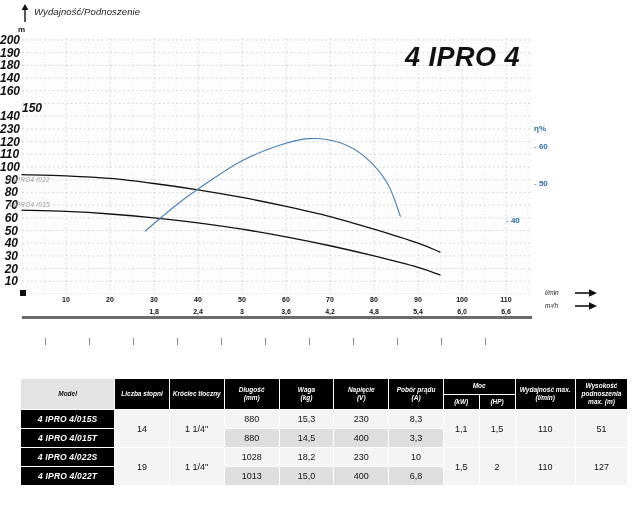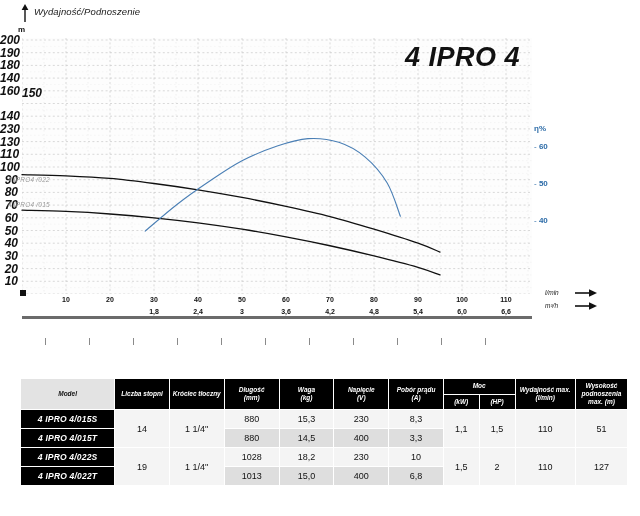--- a/index.html
+++ b/index.html
@@ -145,24 +145,24 @@
       <div class="ylab" style="left: 0px; width: 18px; text-align: right; top: 268.6px; position: absolute; right: auto; margin-right: 0px;">20</div>
       <div class="ylab" style="left: 0px; width: 18px; text-align: right; top: 255.9px; position: absolute; right: auto; margin-right: 0px;">30</div>
       <div class="ylab" style="left: 0px; width: 18px; text-align: right; top: 243.2px; position: absolute; right: auto; margin-right: 0px;">40</div>
       <div class="ylab" style="left: 0px; width: 18px; text-align: right; top: 230.5px; position: absolute; right: auto; margin-right: 0px;">50</div>
       <div class="ylab" style="left: 0px; width: 18px; text-align: right; top: 217.8px; position: absolute; right: auto; margin-right: 0px;">60</div>
       <div class="ylab" style="left: 0px; width: 18px; text-align: right; top: 205.1px; position: absolute; right: auto; margin-right: 0px;">70</div>
       <div class="ylab" style="left: 0px; width: 18px; text-align: right; top: 192.4px; position: absolute; right: auto; margin-right: 0px;">80</div>
       <div class="ylab" style="left: 0px; width: 18px; text-align: right; top: 179.7px; position: absolute; right: auto; margin-right: 0px;">90</div>
       <div class="ylab" style="left: 0px; width: 18px; text-align: right; top: 167px; position: absolute; right: auto; margin-right: 0px;">100</div>
       <div class="ylab" style="left: 0px; width: 18px; text-align: right; top: 154.3px; position: absolute; right: auto; margin-right: 0px;">110</div>
-      <div class="ylab" style="left: 0px; width: 18px; text-align: right; top: 141.6px; position: absolute; right: auto; margin-right: 0px;">130</div>
+      <div class="ylab" style="left: 0px; width: 18px; text-align: right; top: 141.6px; position: absolute; right: auto; margin-right: 0px;">120</div>
       <div class="ylab" style="left: 0px; width: 18px; text-align: right; top: 128.9px; position: absolute; right: auto; margin-right: 0px;">230</div>
       <div class="ylab" style="left: 0px; width: 18px; text-align: right; top: 116.2px; position: absolute; right: auto; margin-right: 0px;">140</div>
-      <div class="ylab" style="left: 0px; width: 42px; text-align: right; top: 93px; position: absolute; right: auto; margin-right: 0px;">150</div>
+      <div class="ylab" style="left: 0px; width: 42px; text-align: right; top: 108px; position: absolute; right: auto; margin-right: 0px;">150</div>
       <div class="ylab" style="left: 0px; width: 18px; text-align: right; top: 90.8px; position: absolute; right: auto; margin-right: 0px;">160</div>
       <div class="ylab" style="left: 0px; width: 18px; text-align: right; top: 78.1px; position: absolute; right: auto; margin-right: 0px;">140</div>
       <div class="ylab" style="left: 0px; width: 18px; text-align: right; top: 65.4px; position: absolute; right: auto; margin-right: 0px;">180</div>
       <div class="ylab" style="left: 0px; width: 18px; text-align: right; top: 52.7px; position: absolute; right: auto; margin-right: 0px;">190</div>
       <div class="ylab" style="left: 0px; width: 18px; text-align: right; top: 40px; position: absolute; right: auto; margin-right: 0px;">200</div>
     </div>
   <div id="xlabels">
       <div class="xlab" style="left: 66px;">10</div>
       <div class="xlab" style="left: 110px;">20</div>
       <div class="xlab" style="left: 154px;">30</div>
@@ -179,21 +179,21 @@
       <div class="xlab2" style="left: 242px;">3</div>
       <div class="xlab2" style="left: 286px;">3,6</div>
       <div class="xlab2" style="left: 330px;">4,2</div>
       <div class="xlab2" style="left: 374px;">4,8</div>
       <div class="xlab2" style="left: 418px;">5,4</div>
       <div class="xlab2" style="left: 462px;">6,0</div>
       <div class="xlab2" style="left: 506px;">6,6</div>
     </div>
   <div id="etalabels">
       <div class="etalab" style="left: 534px; top: 128px;">η%</div>
-      <div class="etalab" style="left: 534px; top: 220px;"><span style="font-weight:normal;">- </span>40</div>
+      <div class="etalab" style="left: 506px; top: 220px;"><span style="font-weight:normal;">- </span>40</div>
       <div class="etalab" style="left: 534px; top: 183px;"><span style="font-weight:normal;">- </span>50</div>
       <div class="etalab" style="left: 534px; top: 146px;"><span style="font-weight:normal;">- </span>60</div>
     </div>
 
   <div class="curvelab" id="clab0" style="left:8px;top:176px;">4 IPRO4 /022</div>
   <div class="curvelab" id="clab1" style="left:8px;top:201px;">4 IPRO4 /015</div>
 
   <div style="position:absolute;left:405px;top:42px;font-size:27px;font-weight:bold;font-style:italic;color:#111;letter-spacing:.5px;">4 IPRO 4</div>
 
   <div class="unit-right" style="left:545px;top:289px;">l/min</div>

